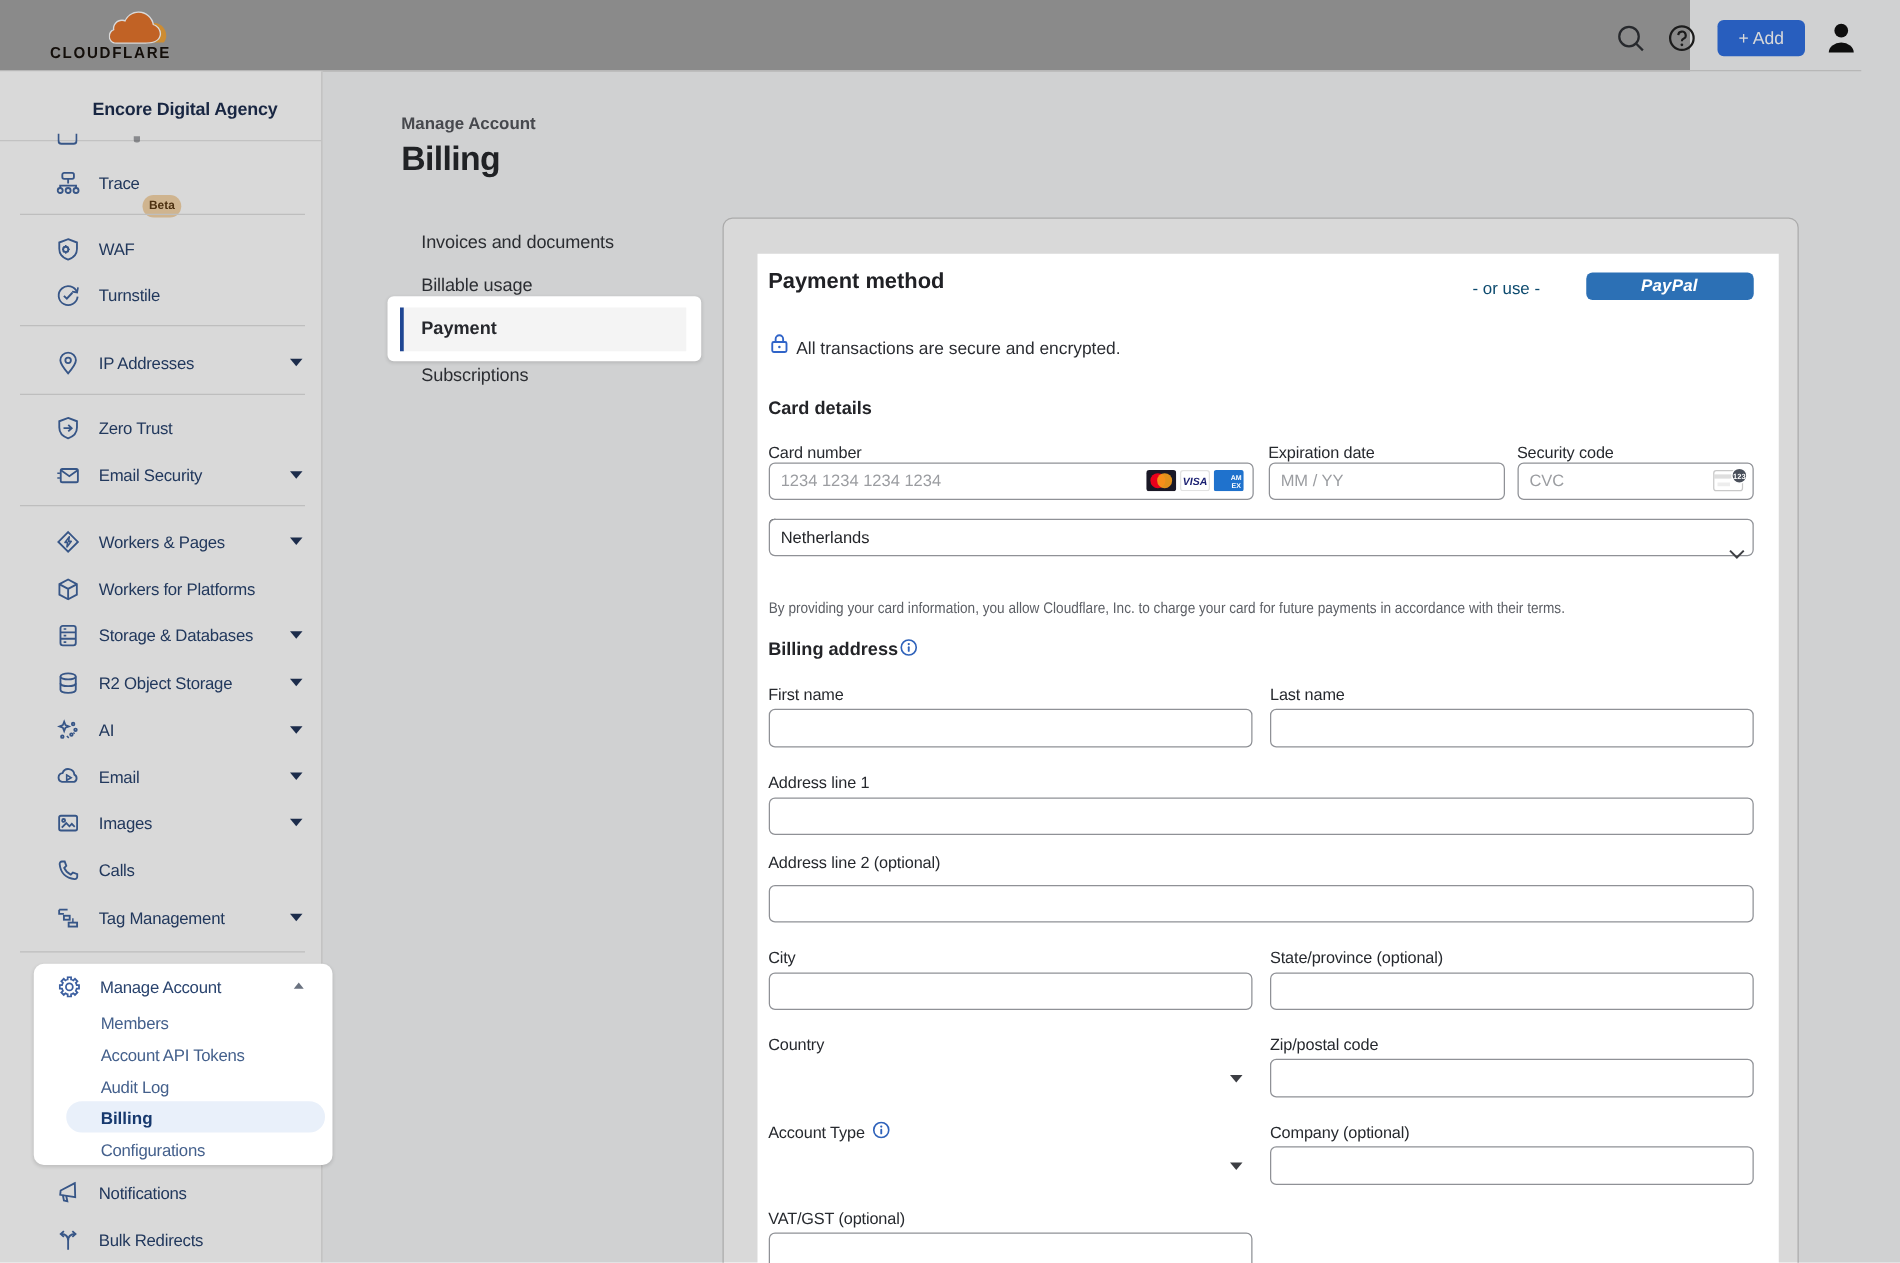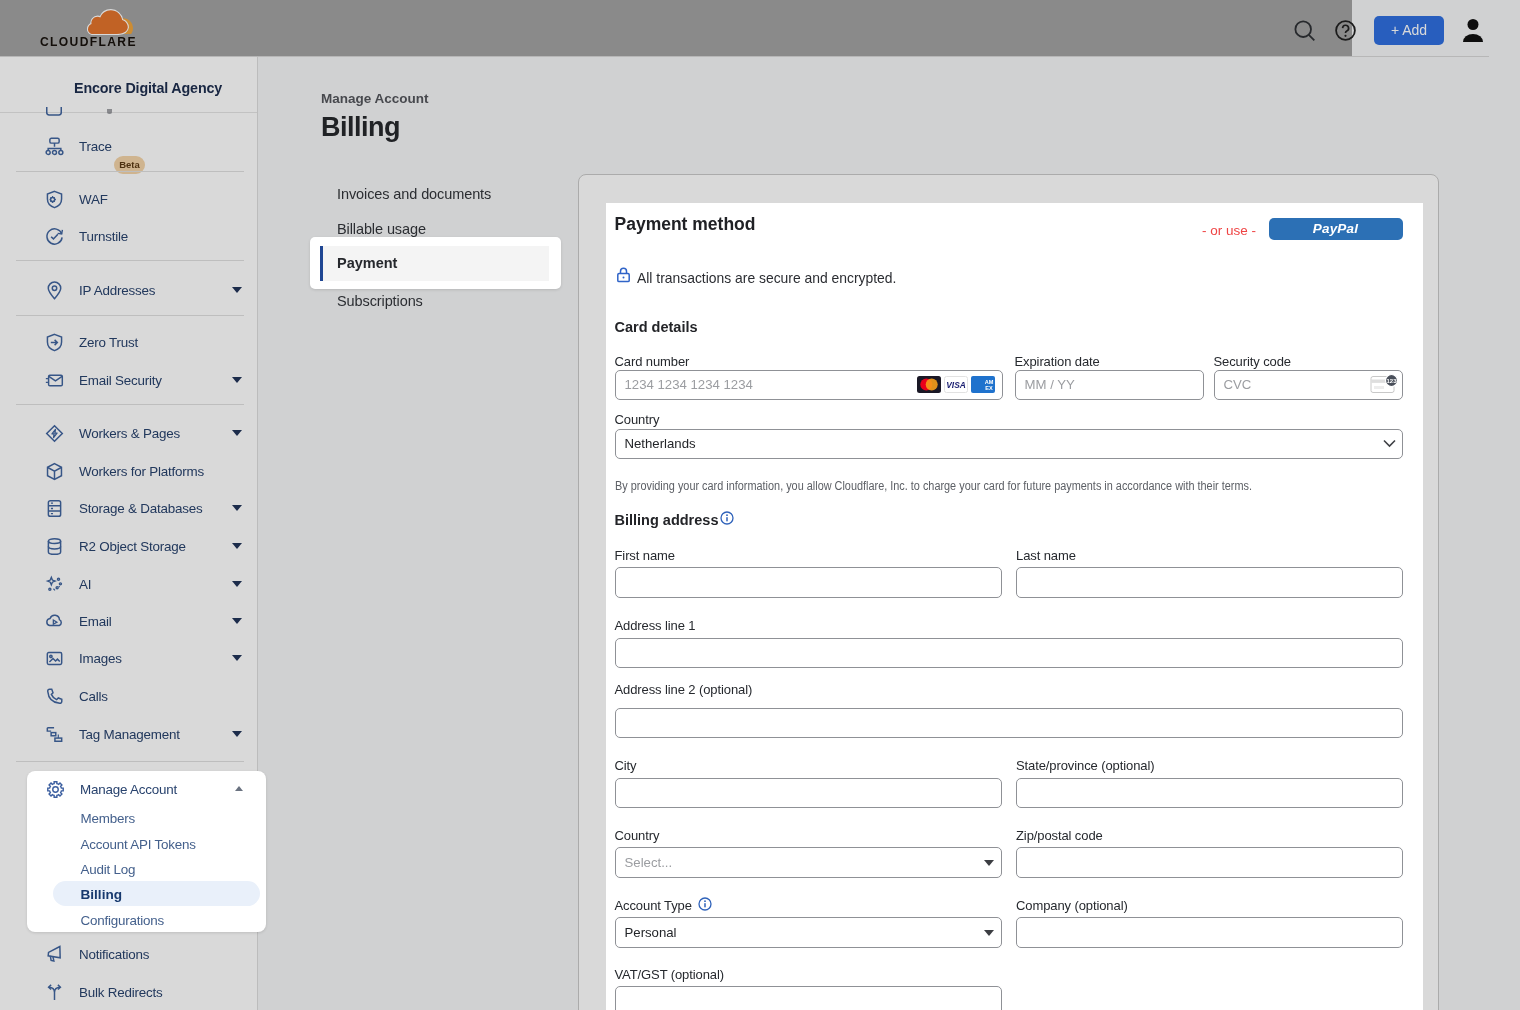--- a/index.html
+++ b/index.html
@@ -285,21 +285,21 @@
   <div class="nav-sub" style="left:53.5px;top:40px;">Members</div>
   <div class="nav-sub" style="left:53.5px;top:65.5px;">Account API Tokens</div>
   <div class="nav-sub" style="left:53.5px;top:91px;">Audit Log</div>
   <div class="abs" style="left:26px;top:110px;width:207px;height:25px;background:#e9f0fa;border-radius:12.5px;"></div>
   <div class="abs" style="left:53.5px;top:116px;font-size:13.6px;font-weight:bold;color:#17396e;">Billing</div>
   <div class="nav-sub" style="left:53.5px;top:142px;">Configurations</div>
 </div>
 
 <div class="panel" id="panel">
   <div class="abs" style="left:8.5px;top:11px;font-size:17.5px;font-weight:bold;color:#202125;">Payment method</div>
-  <div class="abs" style="left:596px;top:20px;font-size:13.5px;color:#ef4444;">- or use -</div>
+  <div class="abs" style="left:572px;top:20px;font-size:13.5px;color:#0c4a6e;">- or use -</div>
   <div class="abs" style="left:662.5px;top:15px;width:134px;height:22px;background:#2c70b5;border-radius:5px;text-align:center;">
     <span style="font-size:13.5px;font-weight:bold;font-style:italic;color:#fff;line-height:22px;letter-spacing:0.2px;">PayPal</span>
   </div>
   <svg class="abs" style="left:10px;top:64px;" width="15" height="16" viewBox="0 0 15 16">
       <g fill="none" stroke="#3064c8" stroke-width="1.5">
         <rect x="1.8" y="6.6" width="11.4" height="8" rx="1.2"></rect>
         <path d="M4.5 6.4 V4.2 A3 3 0 0 1 10.5 4.2 V6.4"></path>
         <circle cx="7.5" cy="10.6" r="1" fill="#3064c8" stroke="none"></circle>
       </g>
     </svg>
@@ -330,21 +330,21 @@
 
   <svg class="abs" style="left:764px;top:170px;" width="28" height="24" viewBox="0 0 28 24">
       <rect x="1" y="3.5" width="23" height="16" rx="2" fill="#fff" stroke="#c8c8c8"></rect>
       <rect x="1" y="6.5" width="23" height="3.4" fill="#dedede"></rect>
       <rect x="4" y="13" width="10" height="3" fill="#ededed"></rect>
       <circle cx="21.5" cy="7.5" r="6" fill="#494f5a" stroke="#fff" stroke-width="1.2"></circle>
       <text x="21.5" y="10" text-anchor="middle" font-family="Liberation Sans" font-size="6" font-weight="bold" fill="#fff">123</text>
     </svg>
 
   <div class="lbl" style="left:8.5px;top:208.5px;">Country</div>
-  <div class="inp val" style="left:8.5px;top:226px;width:788px;height:29.5px;">Netherlands</div>
+  <div class="inp val" style="left:8.5px;top:212px;width:788px;height:29.5px;">Netherlands</div>
   <svg class="abs" style="left:777px;top:236px;" width="13" height="9" viewBox="0 0 13 9">
       <path d="M1 1.5 L6.5 7 L12 1.5" fill="none" stroke="#3f4145" stroke-width="1.6"></path>
     </svg>
 
   <div class="abs" style="left:8.5px;top:276px;font-size:12.3px;color:#5d6066;transform:scaleX(0.885);transform-origin:0 0;">By providing your card information, you allow Cloudflare, Inc. to charge your card for future payments in accordance with their terms.</div>
 
   <div class="sec" style="left:8.5px;top:309px;">Billing address</div>
   <svg class="abs" style="left:114px;top:308px;" width="14" height="14" viewBox="0 0 14 14">
       <circle cx="7" cy="7" r="6" fill="none" stroke="#2f62ba" stroke-width="1.3"></circle>
       <circle cx="7" cy="4.2" r="0.9" fill="#2f62ba"></circle>
@@ -362,30 +362,28 @@
   <div class="lbl" style="left:8.5px;top:479px;">Address line 2 (optional)</div>
   <div class="inp" style="left:8.5px;top:504.6px;width:788px;height:30.7px;"></div>
 
   <div class="lbl" style="left:8.5px;top:555.1px;">City</div>
   <div class="lbl" style="left:410px;top:555.1px;">State/province (optional)</div>
   <div class="inp" style="left:8.5px;top:574.5px;width:387px;height:30.7px;"></div>
   <div class="inp" style="left:410px;top:574.5px;width:386.5px;height:30.7px;"></div>
 
   <div class="lbl" style="left:8.5px;top:625px;">Country</div>
   <div class="lbl" style="left:410px;top:625px;">Zip/postal code</div>
-  <div class="inp" style="left:8.5px;top:644.3px;width:387px;height:30.7px;line-height:29px;">Select...</div>
   <div class="selcaret" style="left:378px;top:656.5px;"></div>
   <div class="inp" style="left:410px;top:644.3px;width:386.5px;height:30.7px;"></div>
 
   <div class="lbl" style="left:8.5px;top:694.8px;">Account Type</div>
   <svg class="abs" style="left:92px;top:693.5px;" width="14" height="14" viewBox="0 0 14 14">
       <circle cx="7" cy="7" r="6" fill="none" stroke="#2f62ba" stroke-width="1.3"></circle>
       <circle cx="7" cy="4.2" r="0.9" fill="#2f62ba"></circle>
       <rect x="6.25" y="6" width="1.5" height="4.4" rx="0.7" fill="#2f62ba"></rect>
     </svg>
   <div class="lbl" style="left:410px;top:694.8px;">Company (optional)</div>
-  <div class="inp val" style="left:8.5px;top:714.2px;width:387px;height:30.7px;line-height:29px;">Personal</div>
   <div class="selcaret" style="left:378px;top:726.5px;"></div>
   <div class="inp" style="left:410px;top:714.2px;width:386.5px;height:30.7px;"></div>
 
   <div class="lbl" style="left:8.5px;top:764.2px;">VAT/GST (optional)</div>
   <div class="inp" style="left:8.5px;top:782.9px;width:387px;height:30.7px;"></div>
 </div>
 
 </body></html>

